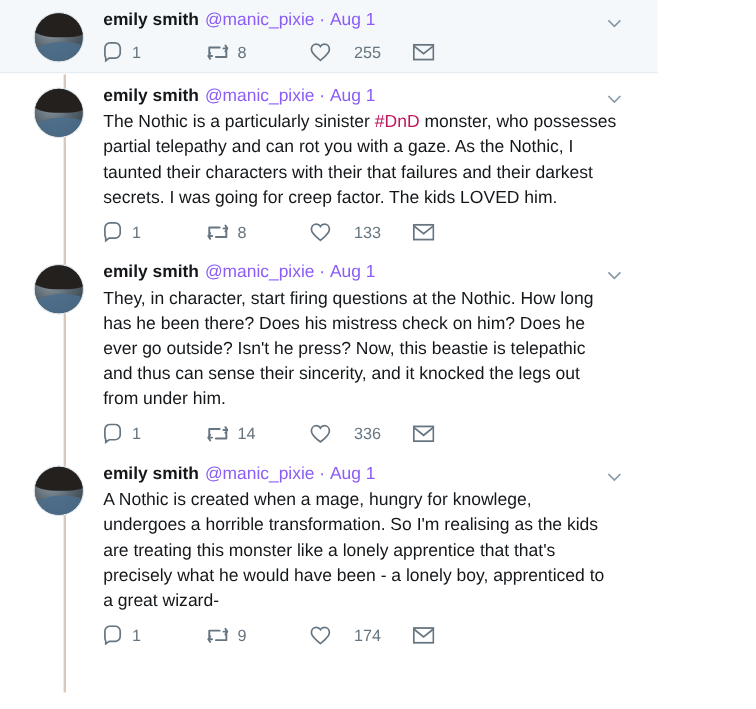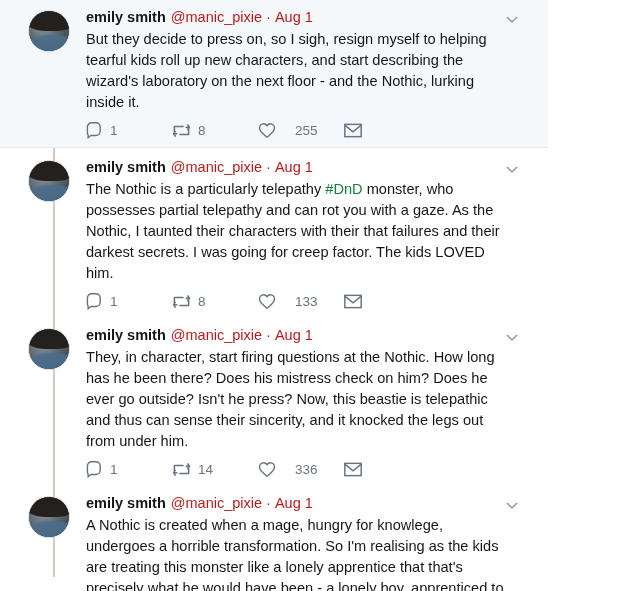--- a/index.html
+++ b/index.html
@@ -95,21 +95,21 @@
     line-height: 18px;
     position: relative;
   }
   .name {
     font-weight: bold;
     color: #14171a;
     margin-right: 5px;
     font-size: 14.5px;
   }
   .handle, .sep, .date {
-    color: #b91c1c;
+    color: #8b5cf6;
     font-size: 14.5px;
   }
   .sep { margin: 0 4px; }
   .date { }
 
   .caret {
     position: absolute;
     right: -6px;
     top: 3px;
     width: 16px;
@@ -119,21 +119,21 @@
   .caret svg { display: block; }
 
   .text {
     font-size: 14.6px;
     line-height: 21px;
     color: #14171a;
     margin-top: 3px;
     white-space: pre-wrap;
     word-wrap: break-word;
   }
-  .hashtag { color: #15803d; }
+  .hashtag { color: #be185d; }
 
   .actions {
     display: flex;
     align-items: center;
     margin-top: 9px;
     color: #667580;
     font-size: 13px;
   }
   .action {
     display: flex;
@@ -173,21 +173,20 @@
         <span class="name">emily smith</span>
         <span class="handle">@manic_pixie</span>
         <span class="sep">·</span>
         <span class="date">Aug 1</span>
         <span class="caret">
           <svg width="16" height="16" viewBox="0 0 16 16">
               <path d="M3 6 L8 11 L13 6" fill="none" stroke="#8899a6" stroke-width="1.4"></path>
             </svg>
         </span>
       </div>
-      <div class="text"><span>But they decide to press on, so I sigh, resign myself to helping tearful kids roll up new characters, and start describing the wizard's laboratory on the next floor - and the Nothic, lurking inside it.</span><span class="hashtag"></span><span></span></div>
       <div class="actions">
         <div class="action a-reply">
           <span class="icon">
             <svg width="17" height="17" viewBox="0 0 24 24">
                 <path d="M20 13c0 3.3-2.7 6-6 6H7l-4 3v-3.3C2.4 17.6 2 16.4 2 15V7c0-3.3 2.7-6 6-6h6c3.3 0 6 2.7 6 6z" fill="none" stroke="#667580" stroke-width="2"></path>
               </svg>
           </span>
           <span class="lbl">1</span>
         </div>
         <div class="action a-rt">
@@ -231,21 +230,21 @@
         <span class="name">emily smith</span>
         <span class="handle">@manic_pixie</span>
         <span class="sep">·</span>
         <span class="date">Aug 1</span>
         <span class="caret">
           <svg width="16" height="16" viewBox="0 0 16 16">
               <path d="M3 6 L8 11 L13 6" fill="none" stroke="#8899a6" stroke-width="1.4"></path>
             </svg>
         </span>
       </div>
-      <div class="text"><span>The Nothic is a particularly telepathy </span><span class="hashtag">#DnD</span><span> monster, who possesses partial telepathy and can rot you with a gaze. As the Nothic, I taunted their characters with their that failures and their darkest secrets. I was going for creep factor. The kids LOVED him.</span></div>
+      <div class="text"><span>The Nothic is a particularly sinister </span><span class="hashtag">#DnD</span><span> monster, who possesses partial telepathy and can rot you with a gaze. As the Nothic, I taunted their characters with their that failures and their darkest secrets. I was going for creep factor. The kids LOVED him.</span></div>
       <div class="actions">
         <div class="action a-reply">
           <span class="icon">
             <svg width="17" height="17" viewBox="0 0 24 24">
                 <path d="M20 13c0 3.3-2.7 6-6 6H7l-4 3v-3.3C2.4 17.6 2 16.4 2 15V7c0-3.3 2.7-6 6-6h6c3.3 0 6 2.7 6 6z" fill="none" stroke="#667580" stroke-width="2"></path>
               </svg>
           </span>
           <span class="lbl">1</span>
         </div>
         <div class="action a-rt">

